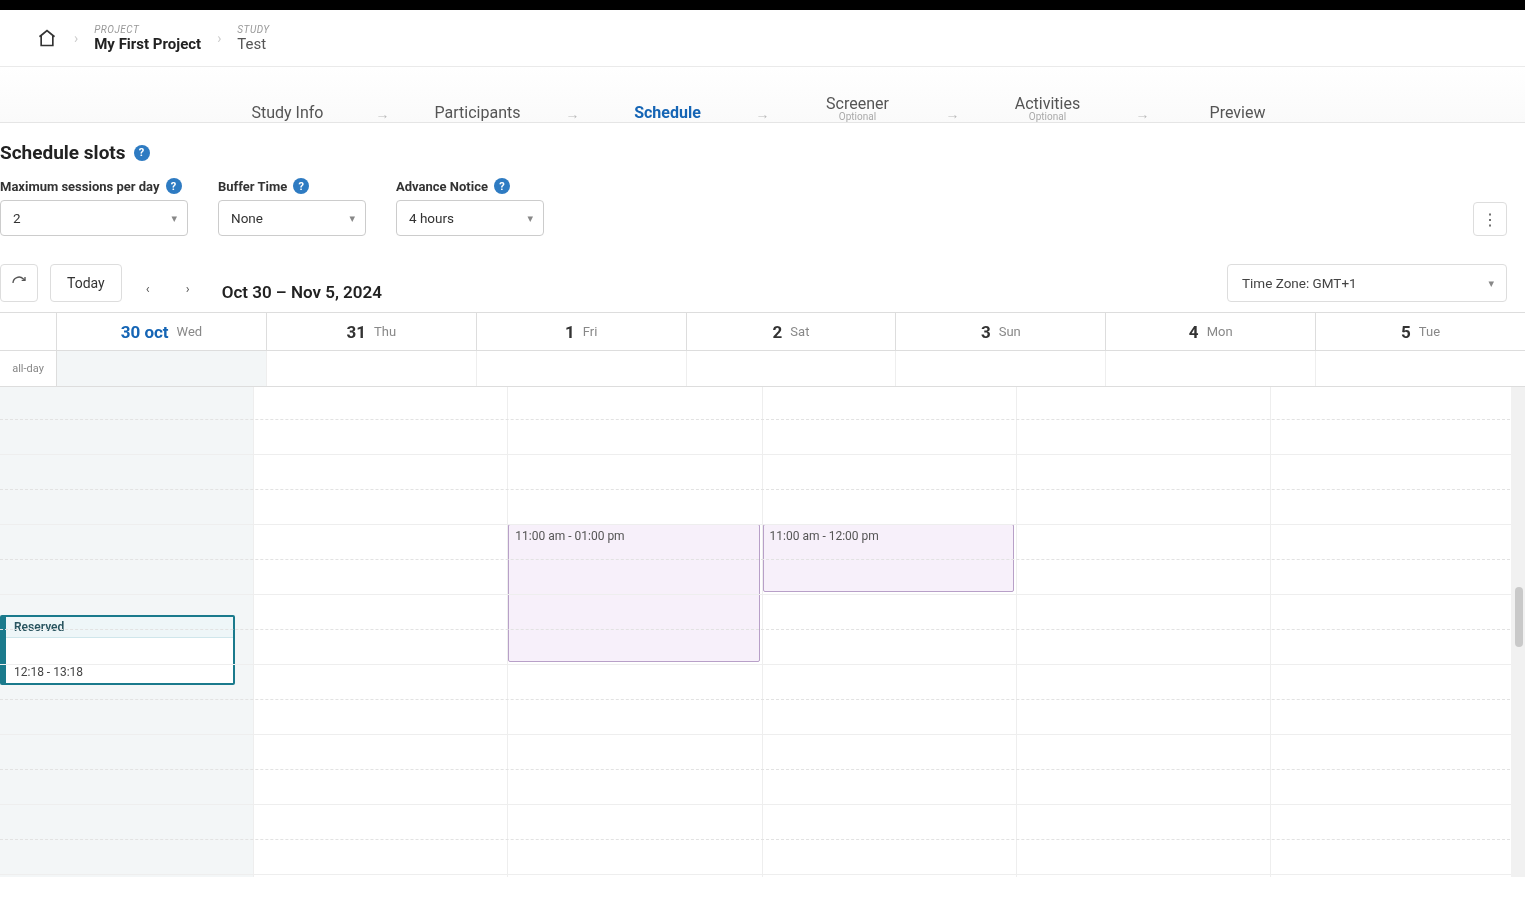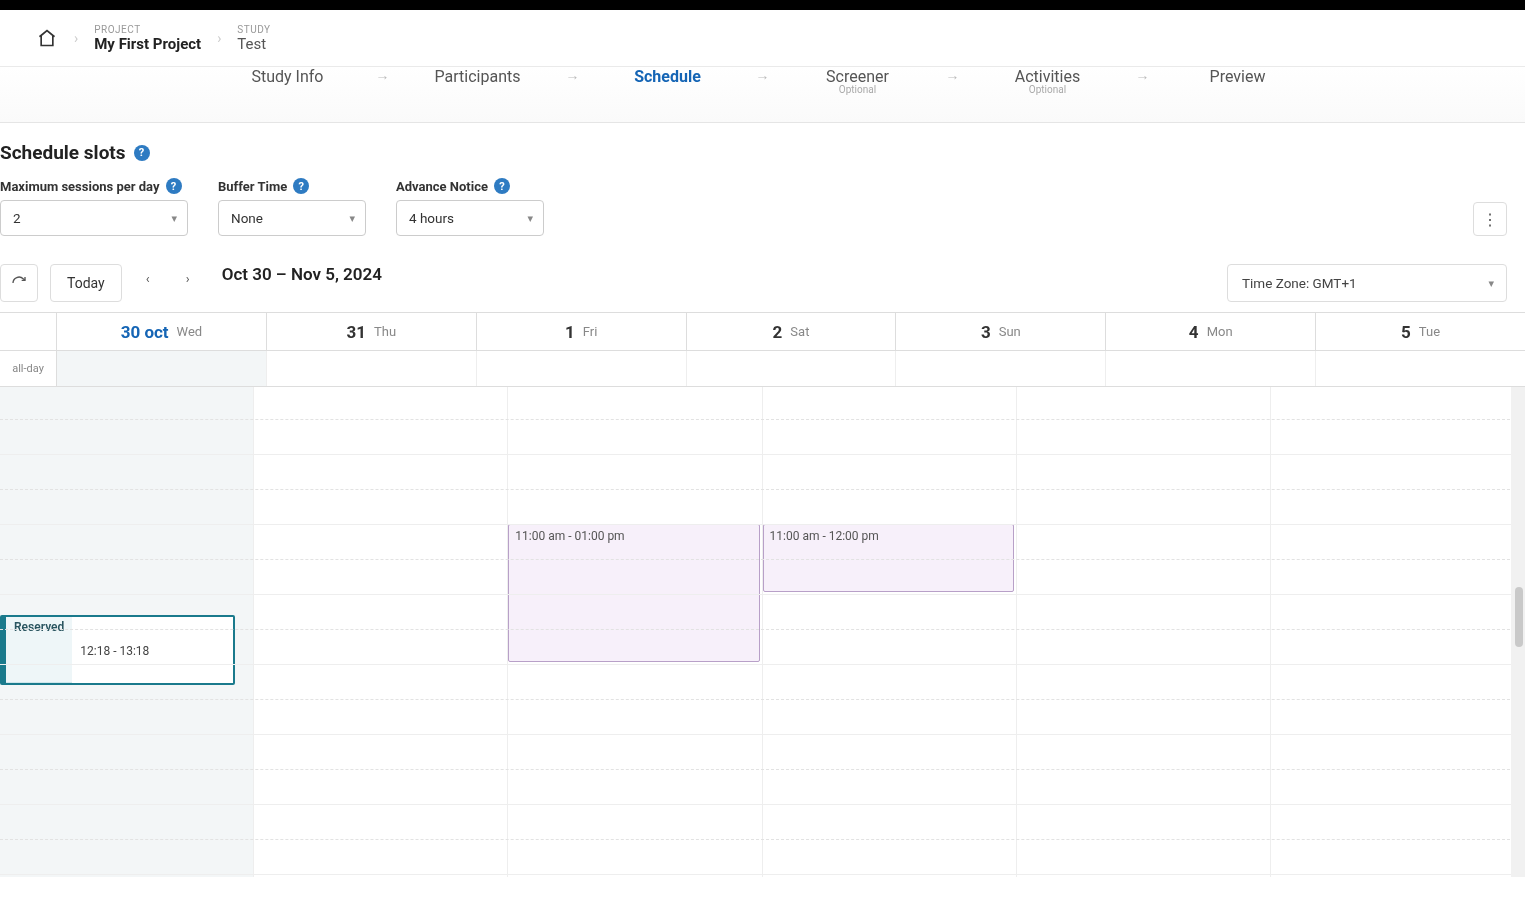--- a/index.html
+++ b/index.html
@@ -14,27 +14,27 @@
   .top-black-bar { height: 10px; background: #000; }
 
   
   .header {
     display: flex; align-items: center; height: 57px; padding: 0 36px; background:#fff;
     border-bottom: 1px solid #eaeaea;
   }
   .home-icon { width:22px; height:22px; color:#333; display:flex; align-items:center; justify-content:center; cursor:pointer; }
   .crumb-sep { margin: 0 16px; color:#ccc; font-size:14px; }
   .crumb { display:flex; flex-direction:column; }
-  .crumb-label { font-size:10px; color:#999; letter-spacing:0.5px; }
+  .crumb-label { font-size:10px; color:#999; letter-spacing:0.5px;font-style:italic; }
   .crumb-value { font-size:15px; font-weight:700; color:#222; }
   .crumb-value.light { font-weight:400; color:#555; }
 
   
   .wizard {
-    display:flex; align-items:flex-start; justify-content:center; height:56px;
+    display:flex; align-items:flex-end; justify-content:center; height:56px;
     background: linear-gradient(#fff, #fafafa);
     border-bottom:1px solid #e5e5e5;
     gap: 8px;
   }
   .wiz-step {
     min-width:160px; text-align:center; cursor:pointer;
   }
   .wiz-title { font-size:16px; color:#555; }
   .wiz-title.active { color:#1565b5; font-weight:700; }
   .wiz-sub { font-size:10px; color:#aaa; margin-top:-2px; }
@@ -61,21 +61,21 @@
   .w-sessions { width:188px; }
   .w-buffer { width:148px; }
   .w-advance { width:148px; }
   .kebab-btn {
     width:34px; height:34px; border:1px solid #ddd; border-radius:4px; display:flex; align-items:center; justify-content:center;
     cursor:pointer; color:#555; font-size:16px; margin-left:auto;
   }
 
   
   .toolbar {
-    display:flex; align-items:flex-start; padding: 28px 0 10px 0; gap:12px;
+    display:flex; align-items:flex-end; padding: 28px 0 10px 0; gap:12px;
   }
   .icon-btn {
     width:38px; height:38px; border:1px solid #ddd; border-radius:4px; display:flex; align-items:center; justify-content:center;
     cursor:pointer; color:#555; background:#fff;
   }
   .today-btn {
     height:38px; padding:0 16px; border:1px solid #ddd; border-radius:4px; background:#fff; cursor:pointer;
     font-size:14px; color:#333; display:flex; align-items:center;
   }
   .nav-arrow { width:28px; height:28px; display:flex; align-items:center; justify-content:center; color:#555; cursor:pointer; font-size:13px; }
@@ -121,21 +121,21 @@
   .hour-line { position:absolute; left:0; right:0; border-top:1px solid #eee; }
   .half-line { position:absolute; left:0; right:0; border-top:1px dashed #e2e2e2; }
 
   .slot {
     position:absolute; left:0; right:2px; background:#f7f0fa;
     border:1px solid #b8a0c8; border-radius:2px; padding:4px 6px; font-size:12px; color:#555;
   }
   .reserved {
     position:absolute; left:0; right:18px; background:#fff; border:2px solid #1a7a8c;
     border-left:6px solid #1a7a8c; border-radius:2px; padding:0; font-size:12px; color:#333;
-    display:flex; flex-direction:row;
+    display:flex; flex-direction:column;
   }
   .reserved .res-title { background:#eef6f8; padding:3px 8px; font-weight:600; font-size:12px; color:#2a5560; border-bottom:1px solid #cfe6eb; }
   .reserved .res-time { padding:6px 8px; font-size:12px; color:#444;margin-top:21px; }
 
   .now-marker {
     position:absolute; left:-4px; width:0; height:0;
     border-top:5px solid transparent; border-bottom:5px solid transparent; border-left:7px solid #1a7a8c;
   }
 
   .right-scroll-shadow {

